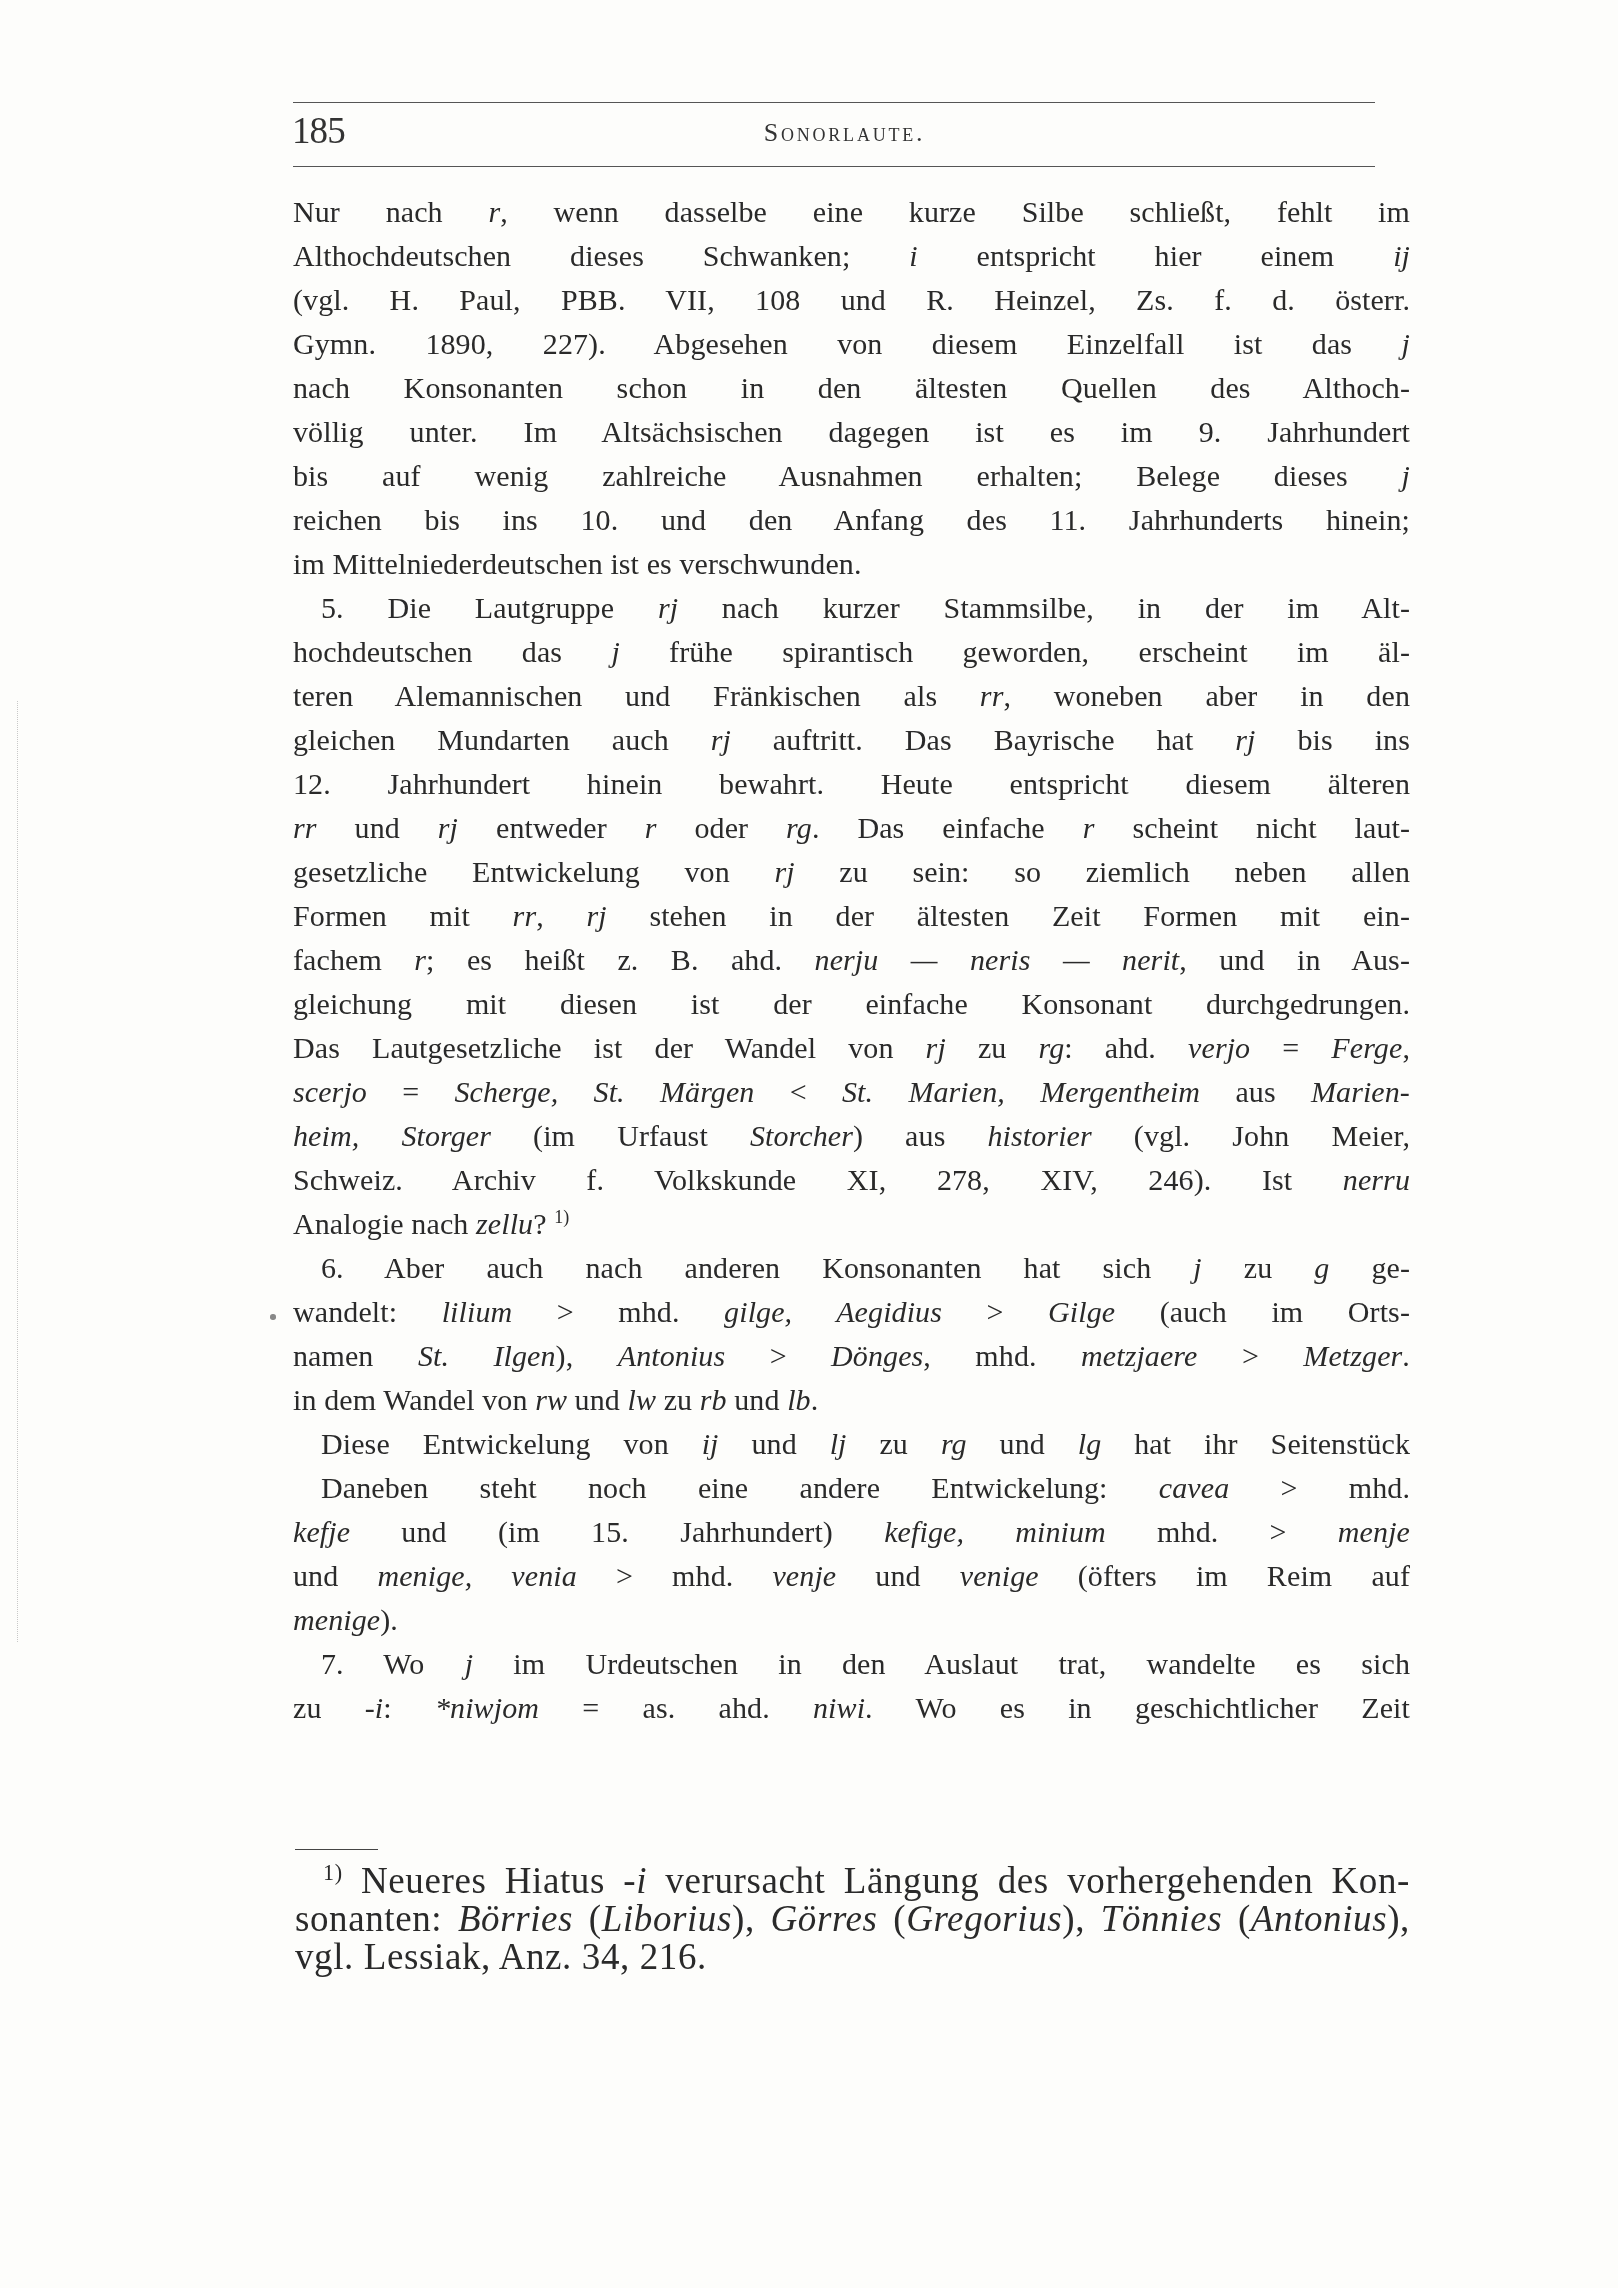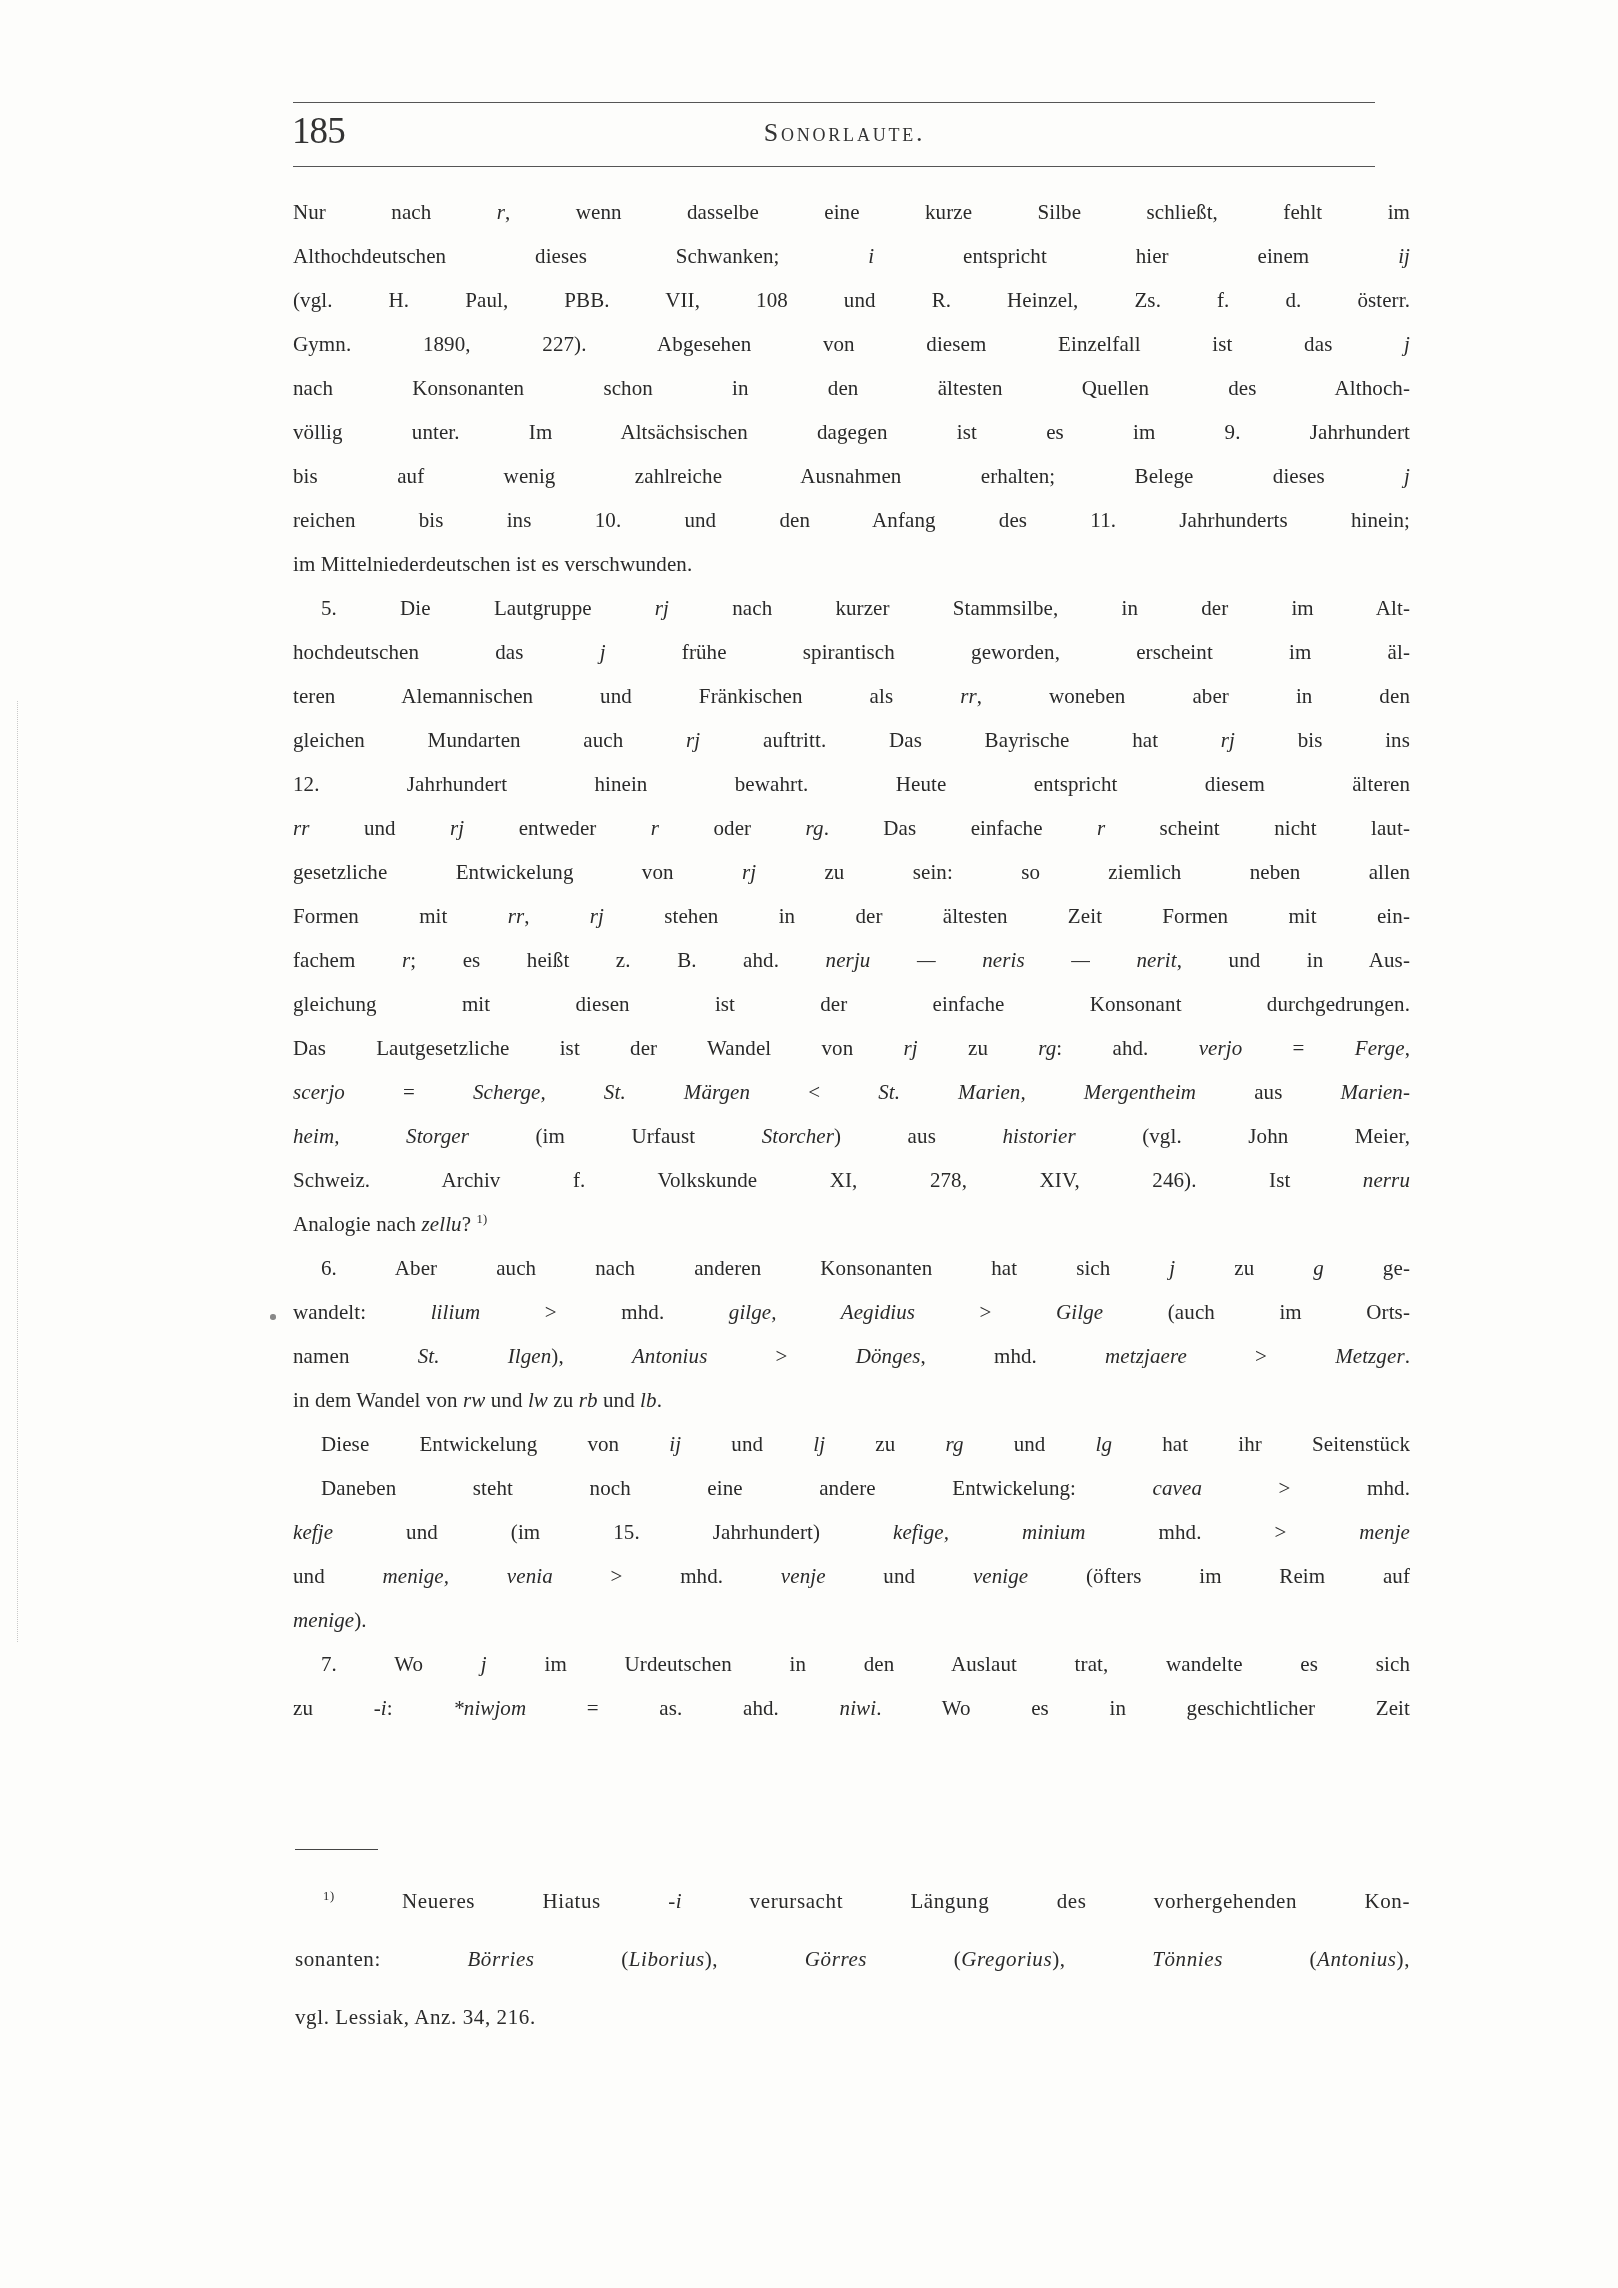--- a/index.html
+++ b/index.html
@@ -28,41 +28,40 @@
   .running-head {
     position: absolute; left: 277px; width: 1135px; top: 118px;
     text-align: center; font-size: 26px; letter-spacing: 2.8px; color: #333;
     font-variant: small-caps;
   }
   .body-text {
     position: absolute; left: 293px; top: 190px; width: 1117px;
   }
   .line {
     height: 44px; line-height: 44px;
-    font-size: 21px; white-space: nowrap;
+    font-size: 30px; white-space: nowrap;
     text-align: justify; text-align-last: justify;
     letter-spacing: 0.1px;
   }
   .line.last { text-align-last: left; }
   .line.indent { padding-left: 28px; }
   .line i { font-style: italic; }
   .line sup, .fn-line sup { font-size: 60%; vertical-align: 0.6em; line-height: 0; }
   .fn-rule {
     position: absolute; left: 295px; top: 1849px; width: 83px; height: 0;
     border-top: 1.8px solid #444;
   }
   .footnotes {
     position: absolute; left: 295px; top: 1862px; width: 1115px;
   }
   .fn-line {
     height: 38px; line-height: 38px;
-    font-size: 21px; white-space: nowrap;
+    font-size: 37px; white-space: nowrap;
     text-align: justify; text-align-last: justify;
     letter-spacing: 0.6px;
-    margin-top: 20px;
   }
   .fn-line.indent { padding-left: 28px; }
   .fn-line.last { text-align-last: left; }
   .fn-line i { font-style: italic; }
   .margin-dot {
     position: absolute; left: 270px; top: 1314px; width: 5.5px; height: 5.5px;
     border-radius: 50%; background: #888;
   }
 </style>
 </head>

